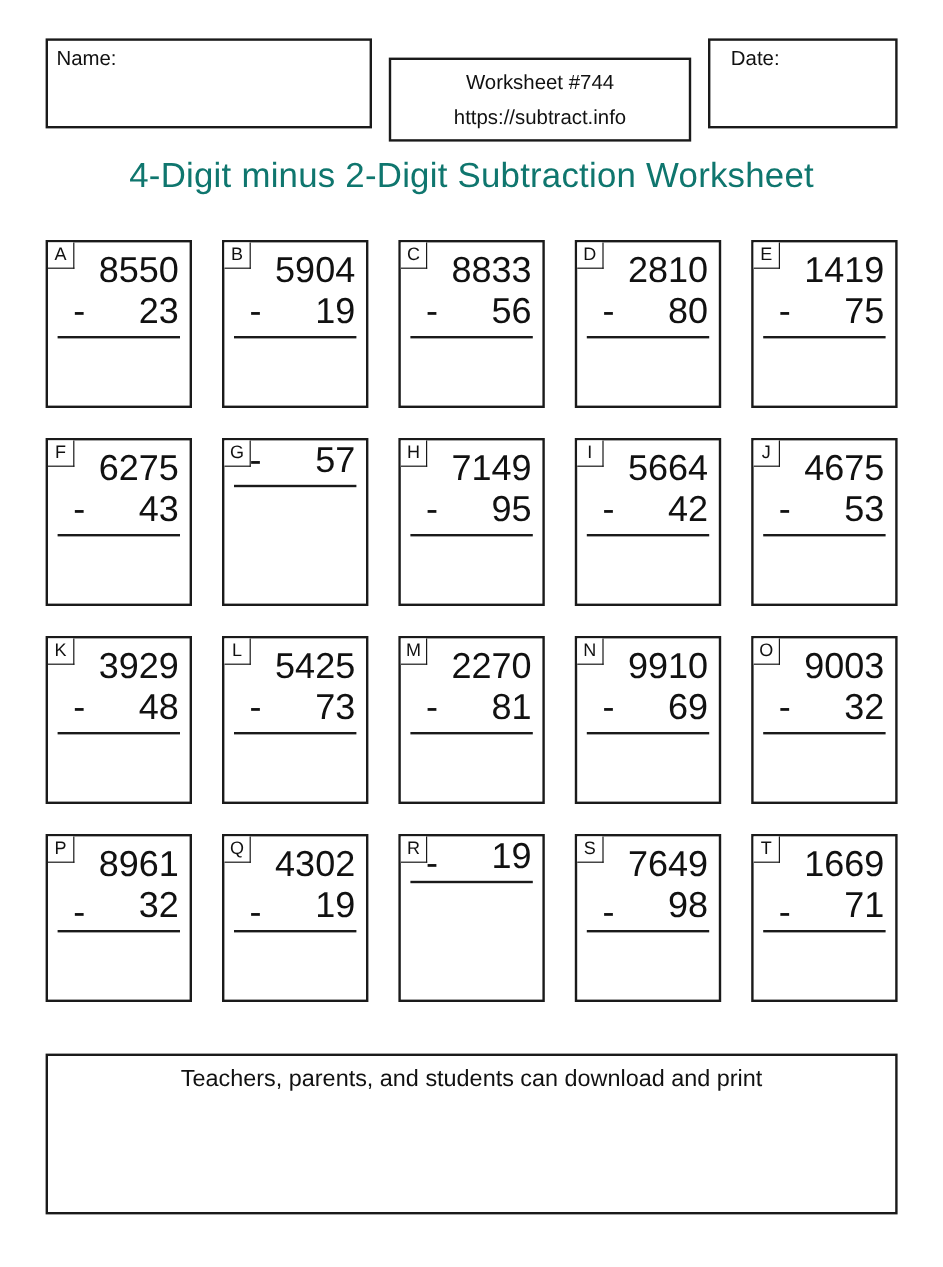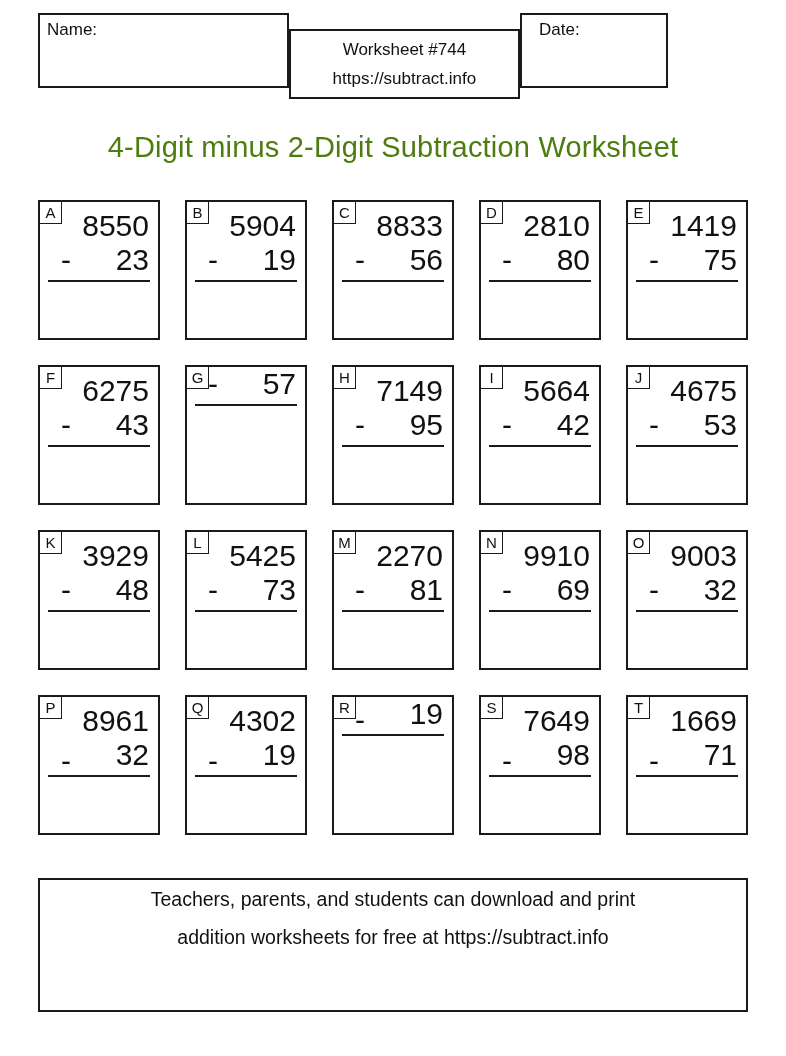--- a/index.html
+++ b/index.html
@@ -10,22 +10,22 @@
     height: 1056px;
     background: #ffffff;
     color: #111111;
     font-family: "Liberation Sans", sans-serif;
     overflow: hidden;
   }
 
   
   .header-row {
     position: absolute;
-    top: 13px; left: 38px;
-    width: 630px;
+    top: 32px; left: 38px;
+    width: 710px;
     display: flex;
     justify-content: space-between;
     align-items: flex-start;
   }
   .name-box {
     width: 272px; height: 75px;
     border: 2.5px solid #1a1a1a;
     padding: 5px 7px;
     font-size: 17px;
   }
@@ -47,21 +47,21 @@
   }
 
   
   .page-title {
     position: absolute;
     top: 131px; left: 0;
     width: 100%;
     text-align: center;
     font-size: 29px;
     letter-spacing: 0.2px;
-    color: #4d7c0f;
+    color: #0f766e;
   }
 
   
   .grid {
     position: absolute;
     top: 200px; left: 38px;
     width: 710px;
     display: grid;
     grid-template-columns: repeat(5, 122px);
     grid-auto-rows: 140px;
@@ -355,16 +355,15 @@
       <span class="operator">-</span>
       <span>71</span>
     </div>
     <div class="rule"></div>
     <div class="answer-space"></div>
   </div>
 </div>
 
   <div class="footer-box">
     <div>Teachers, parents, and students can download and print</div>
-    <div>addition worksheets for free at https://subtract.info</div>
   </div>
 
 </div>
 
 </body></html>

